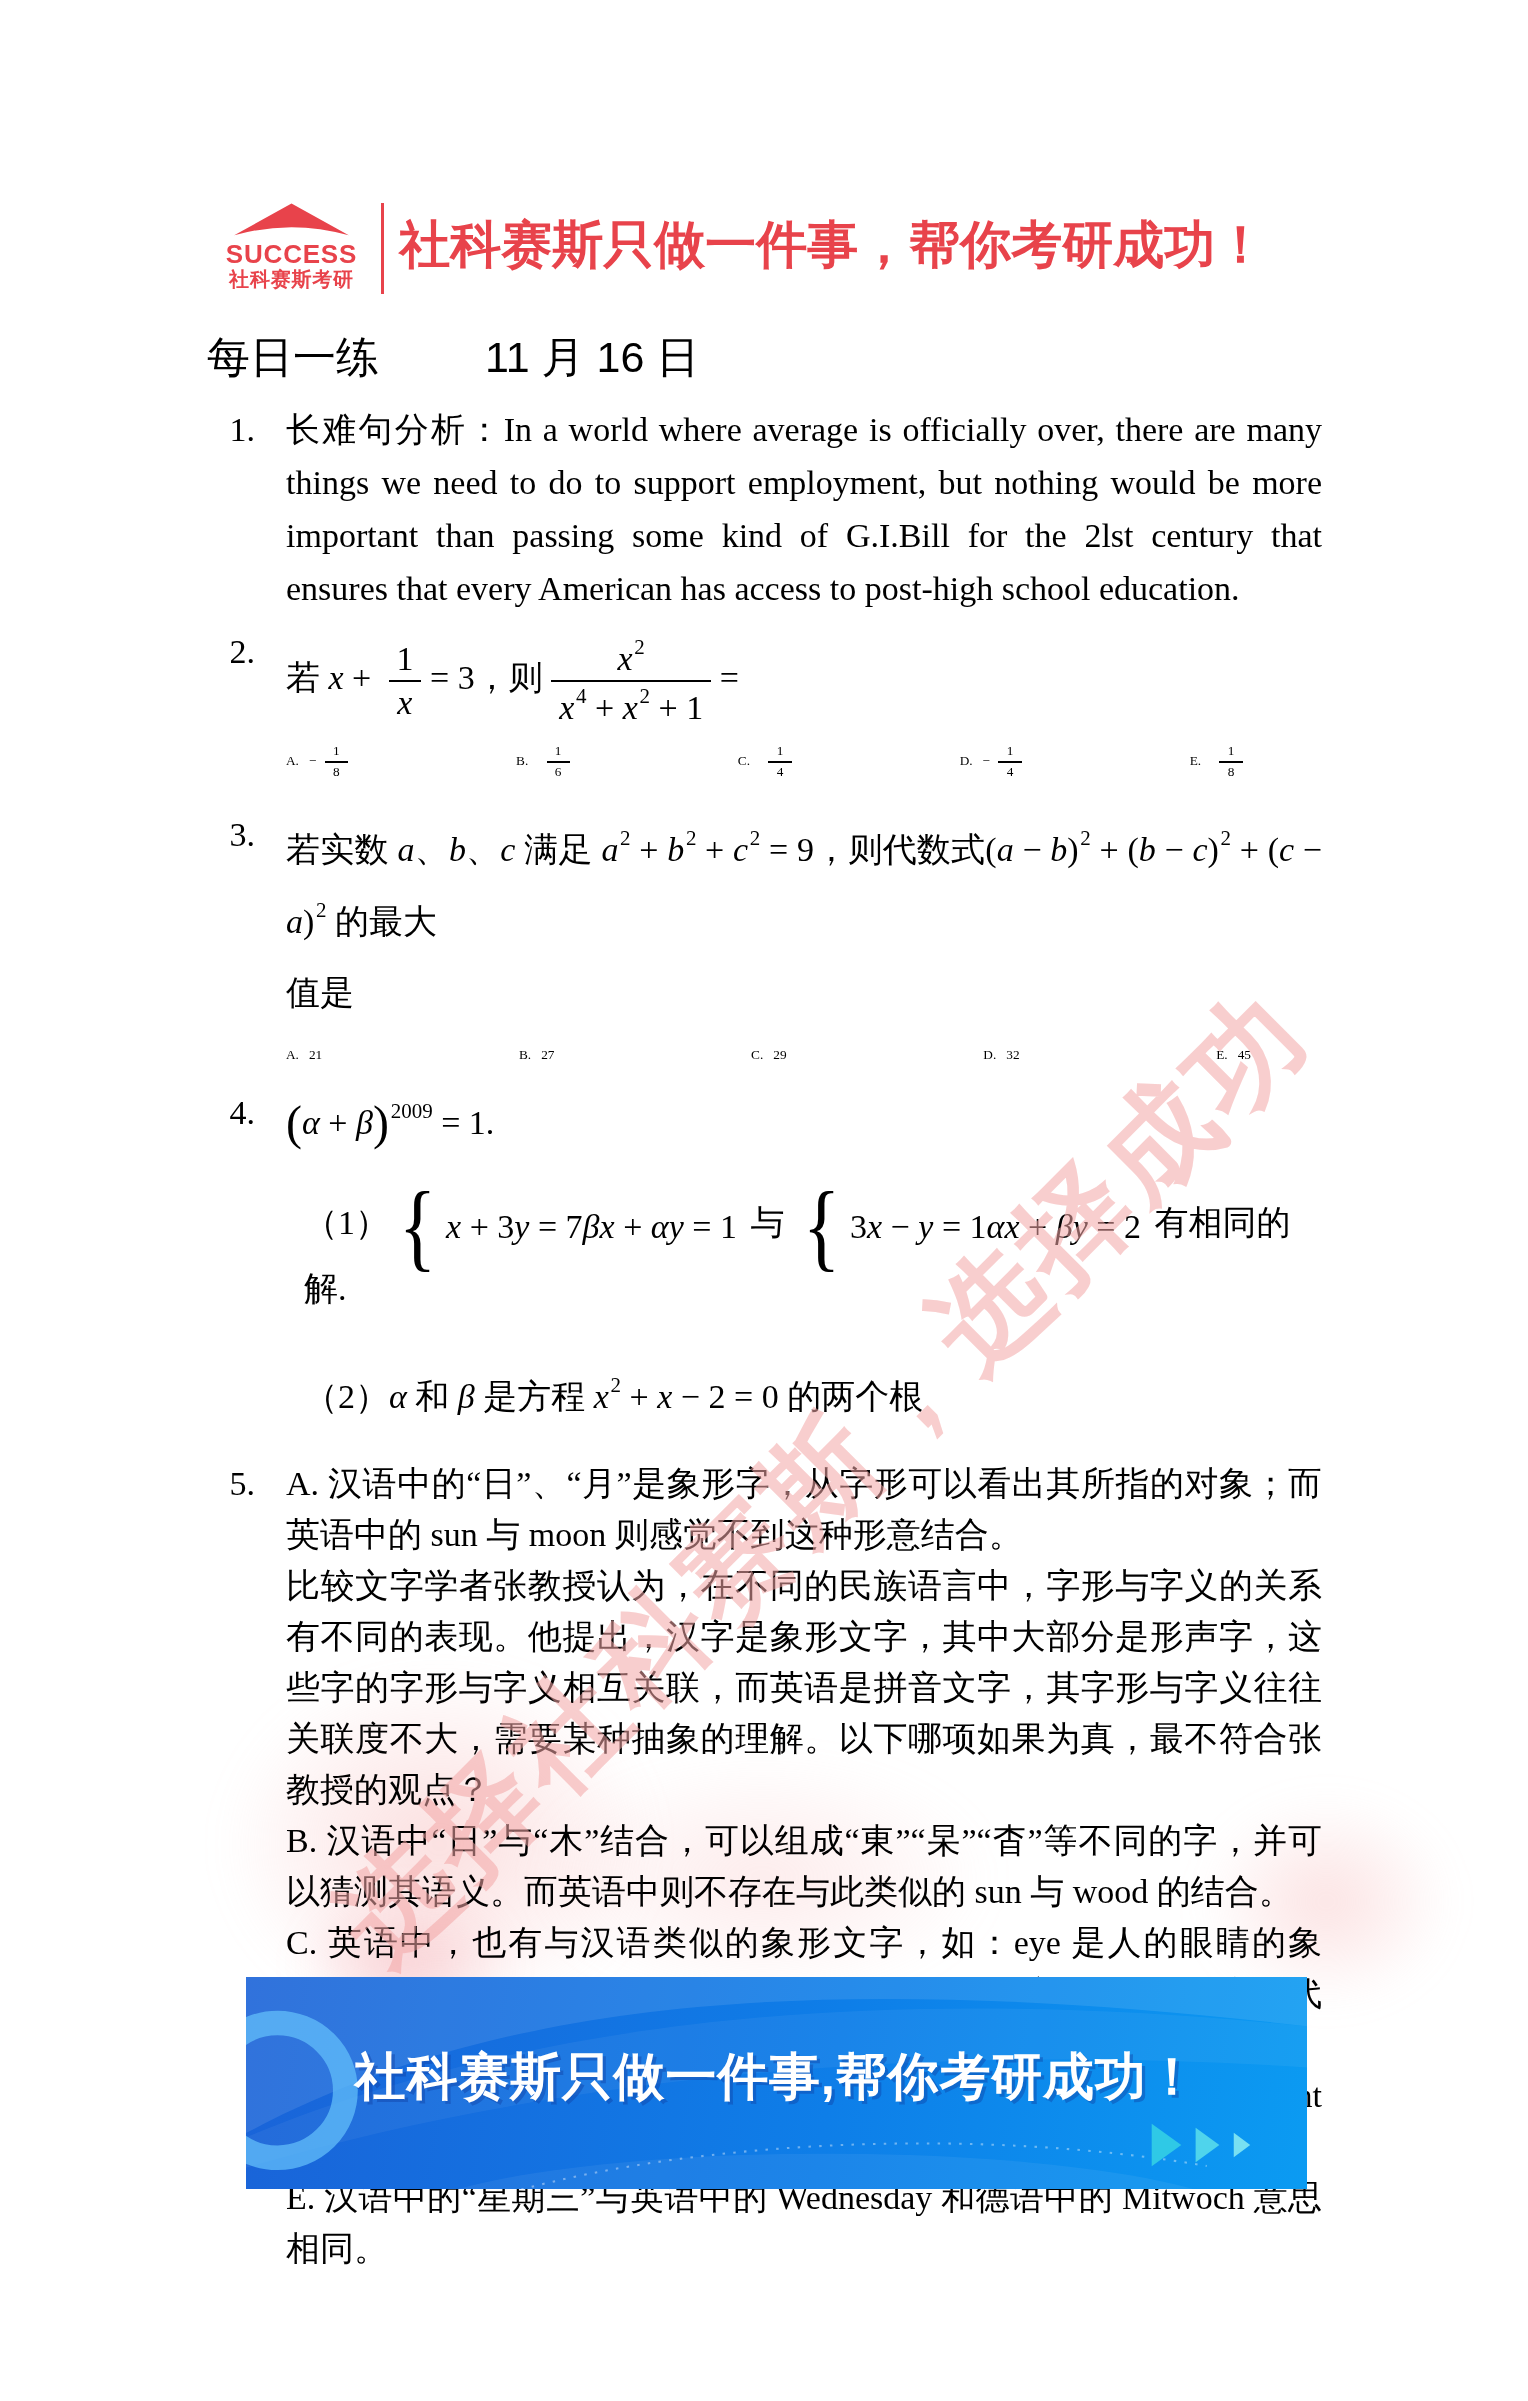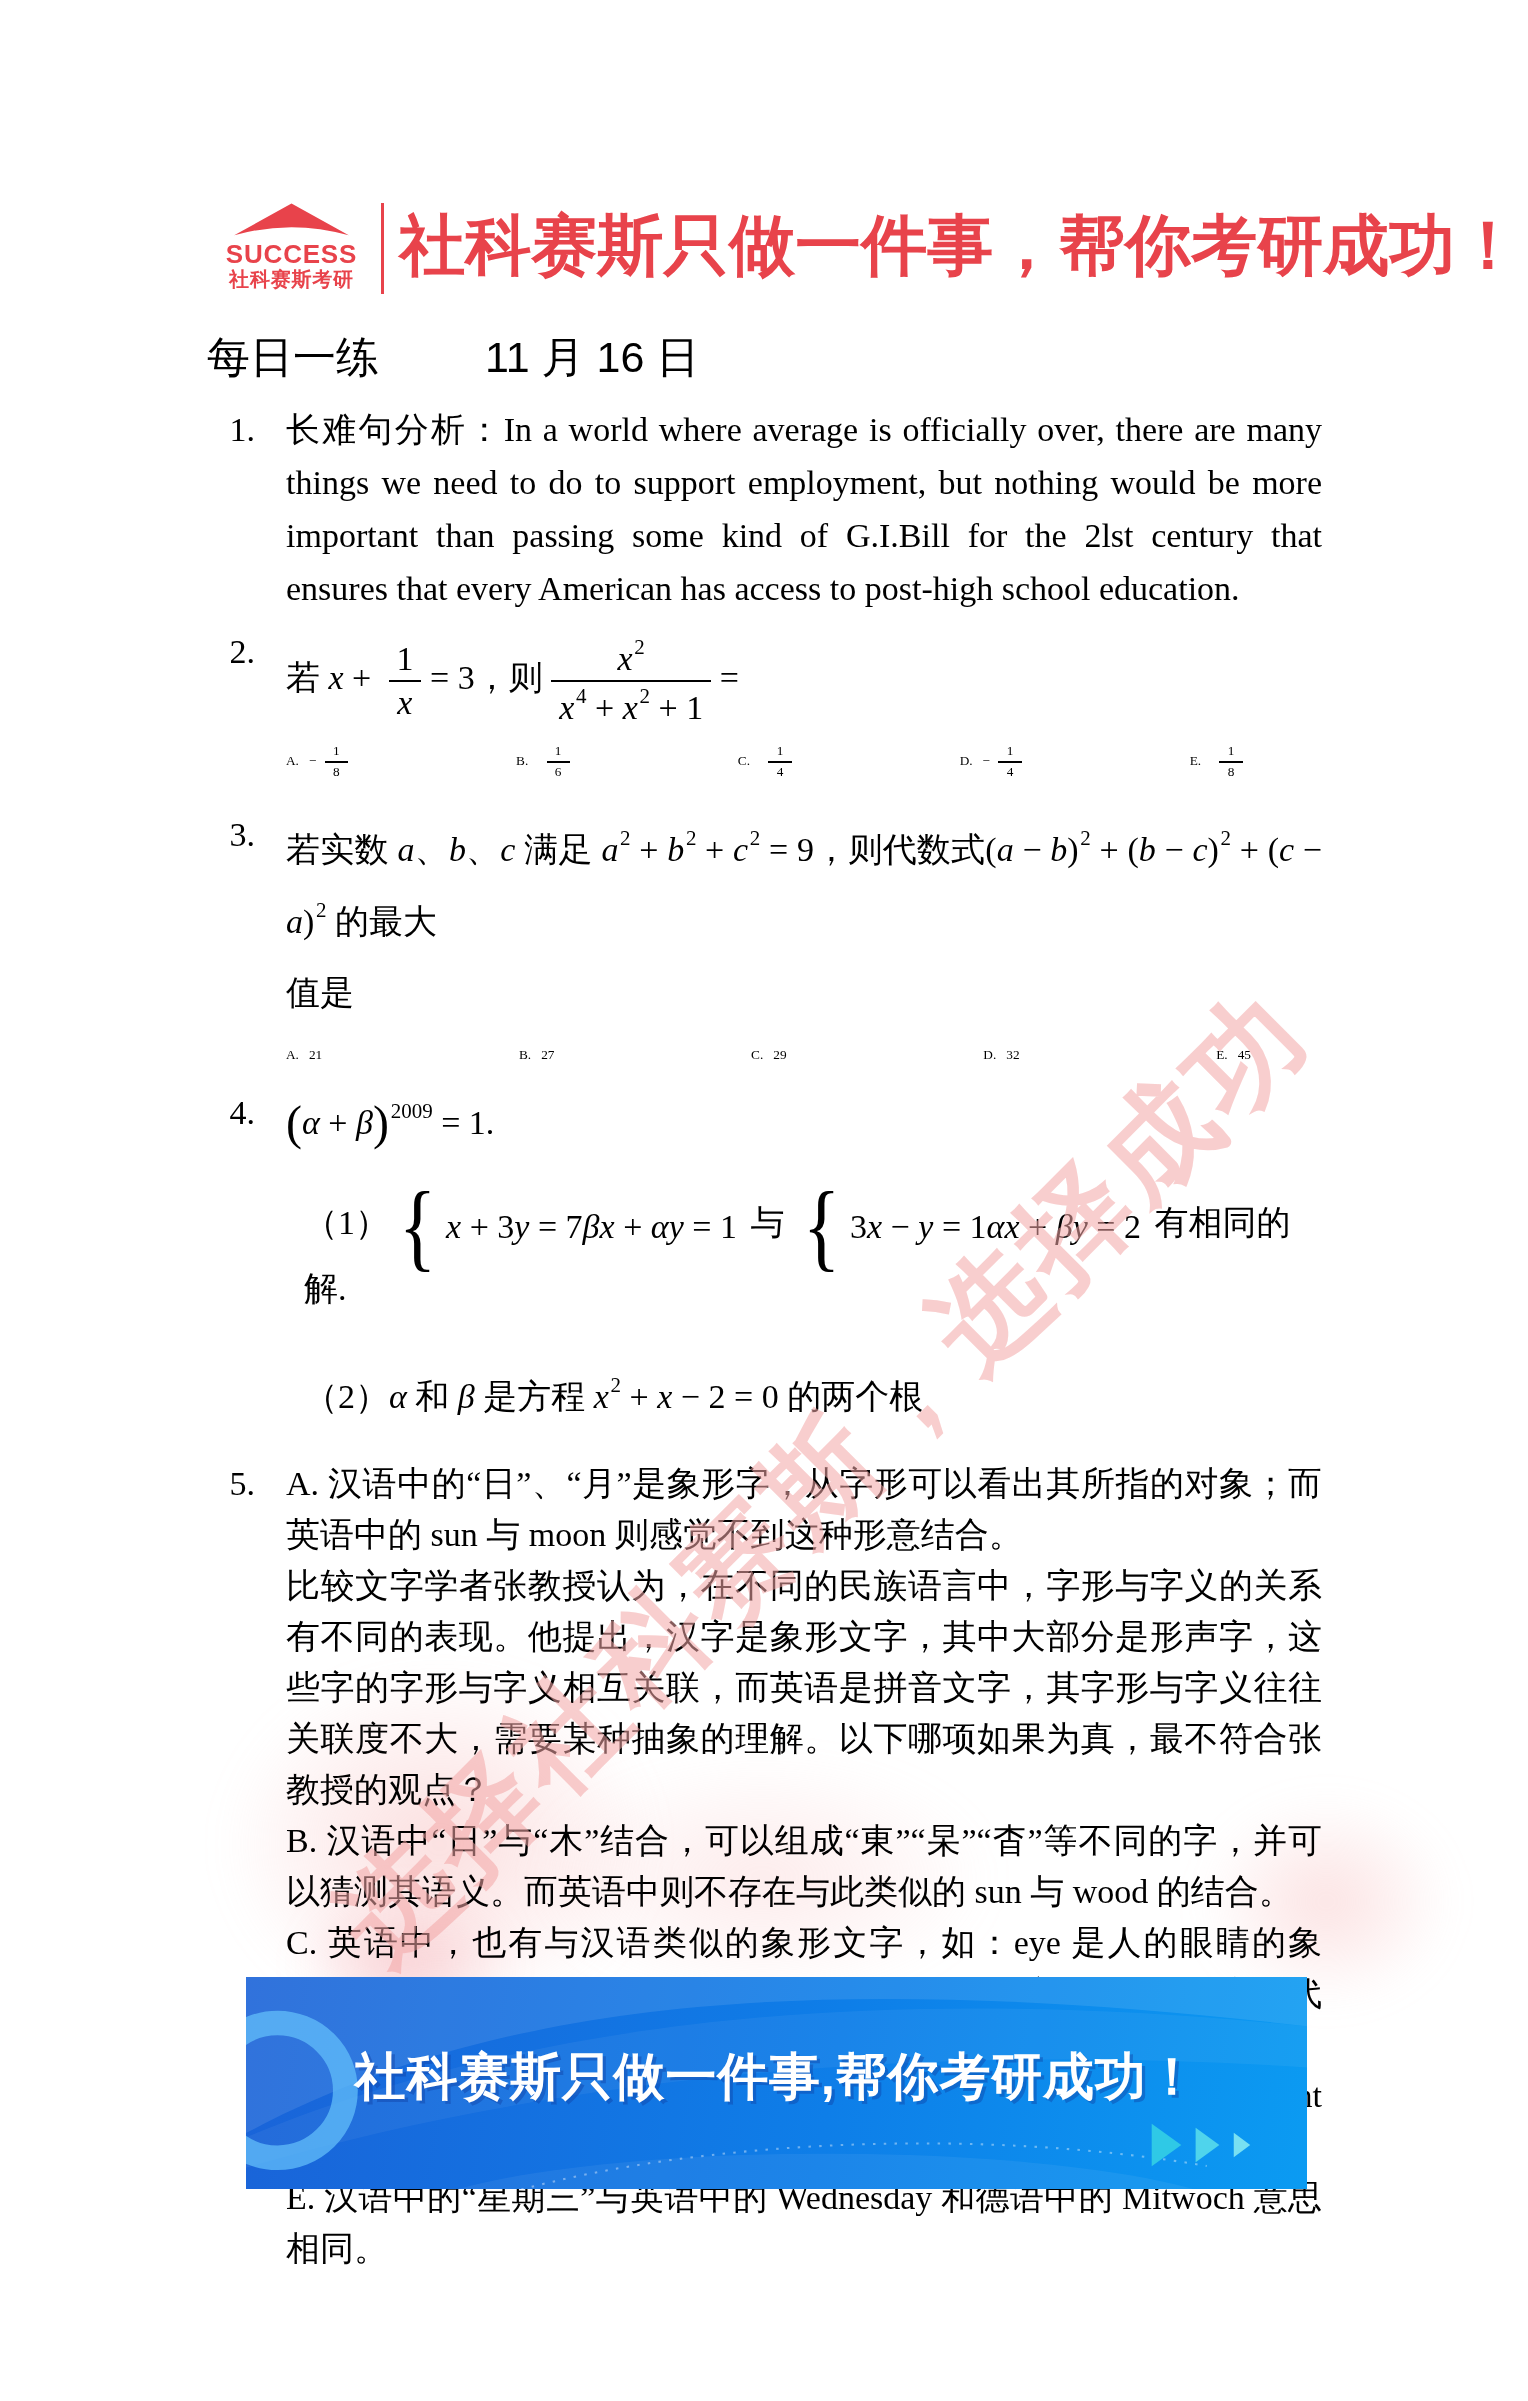--- a/index.html
+++ b/index.html
@@ -14,21 +14,21 @@
   
   .header{display:flex;align-items:flex-start;margin:201px 0 0 21.5px;height:99px;}
   .logo{width:126px;display:flex;flex-direction:column;align-items:center;}
   .roof{width:123px;height:36px;display:block;}
   .logo-en{font-family:"Liberation Sans","DejaVu Sans",sans-serif;font-weight:800;
            color:#e8434b;font-size:26px;letter-spacing:0.8px;line-height:25px;margin-top:5px;}
   .logo-cn{font-family:"Liberation Sans","DejaVu Sans",sans-serif;font-weight:700;
            color:#e8434b;font-size:20px;line-height:21.5px;margin-top:1.7px;letter-spacing:0.8px;}
   .hdr-divider{width:3.3px;height:91px;background:#e8434b;margin:1.7px 15px 0 26.5px;flex:none;}
   .slogan{font-family:"Liberation Sans","DejaVu Sans",sans-serif;font-weight:900;
-          color:#e8434b;font-size:66px;line-height:88px;letter-spacing:0px;white-space:nowrap;text-align:center;}
+          color:#e8434b;font-size:51px;line-height:88px;letter-spacing:0px;white-space:nowrap;text-align:center;}
 
   
   .title{display:flex;justify-content:flex-start;gap:106px;margin-top:31.5px;
          font-family:"Liberation Sans","DejaVu Sans",sans-serif;
          font-size:43px;font-weight:500;line-height:51px;color:#000;}
 
   
   .q{position:relative;padding-left:79px;font-size:34px;line-height:53px;}
   .qno{position:absolute;left:22.4px;top:0;}
   .just{text-align:justify;text-justify:inter-word;}

